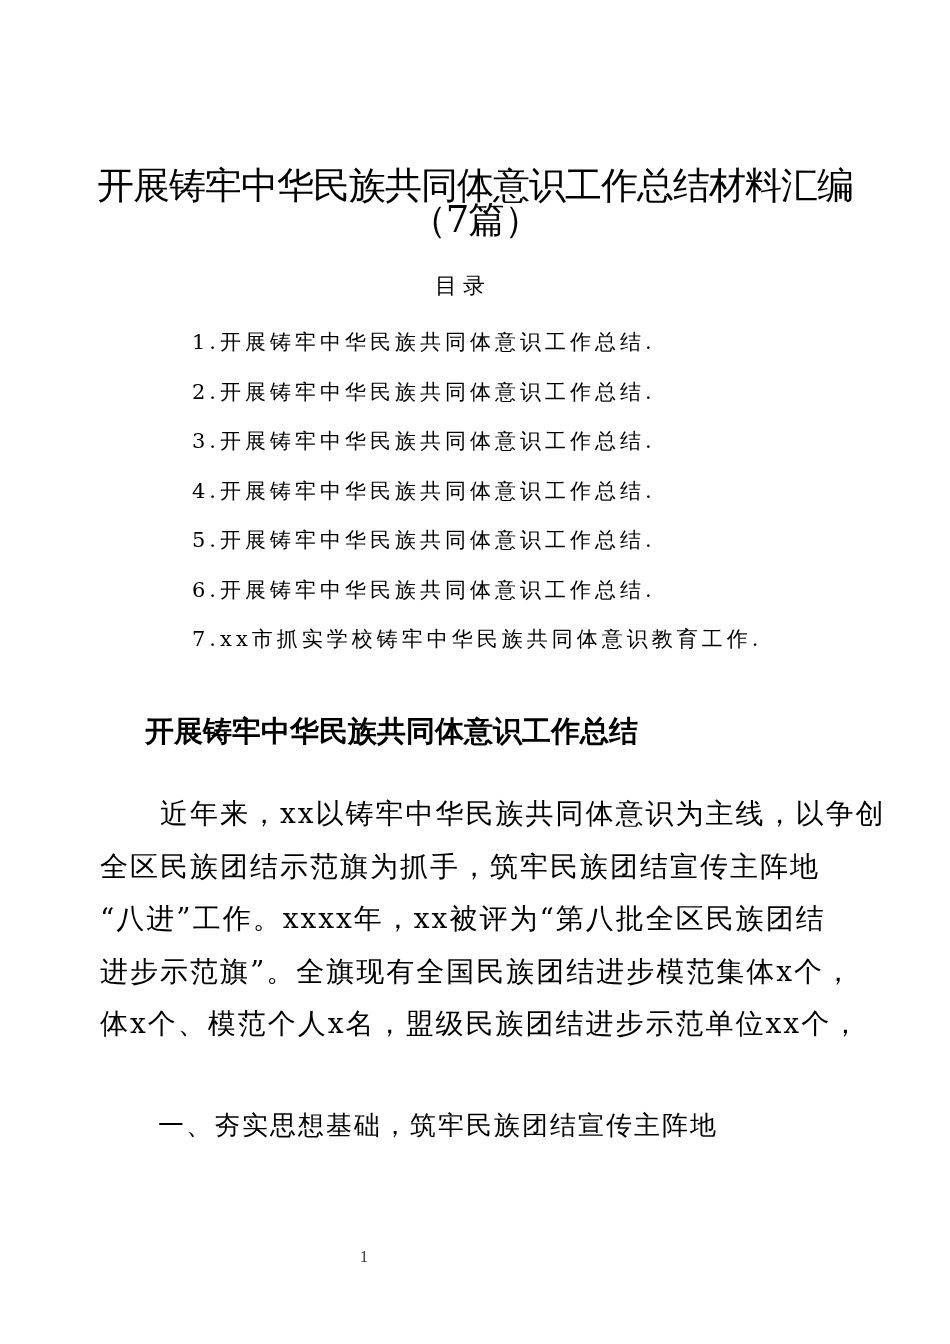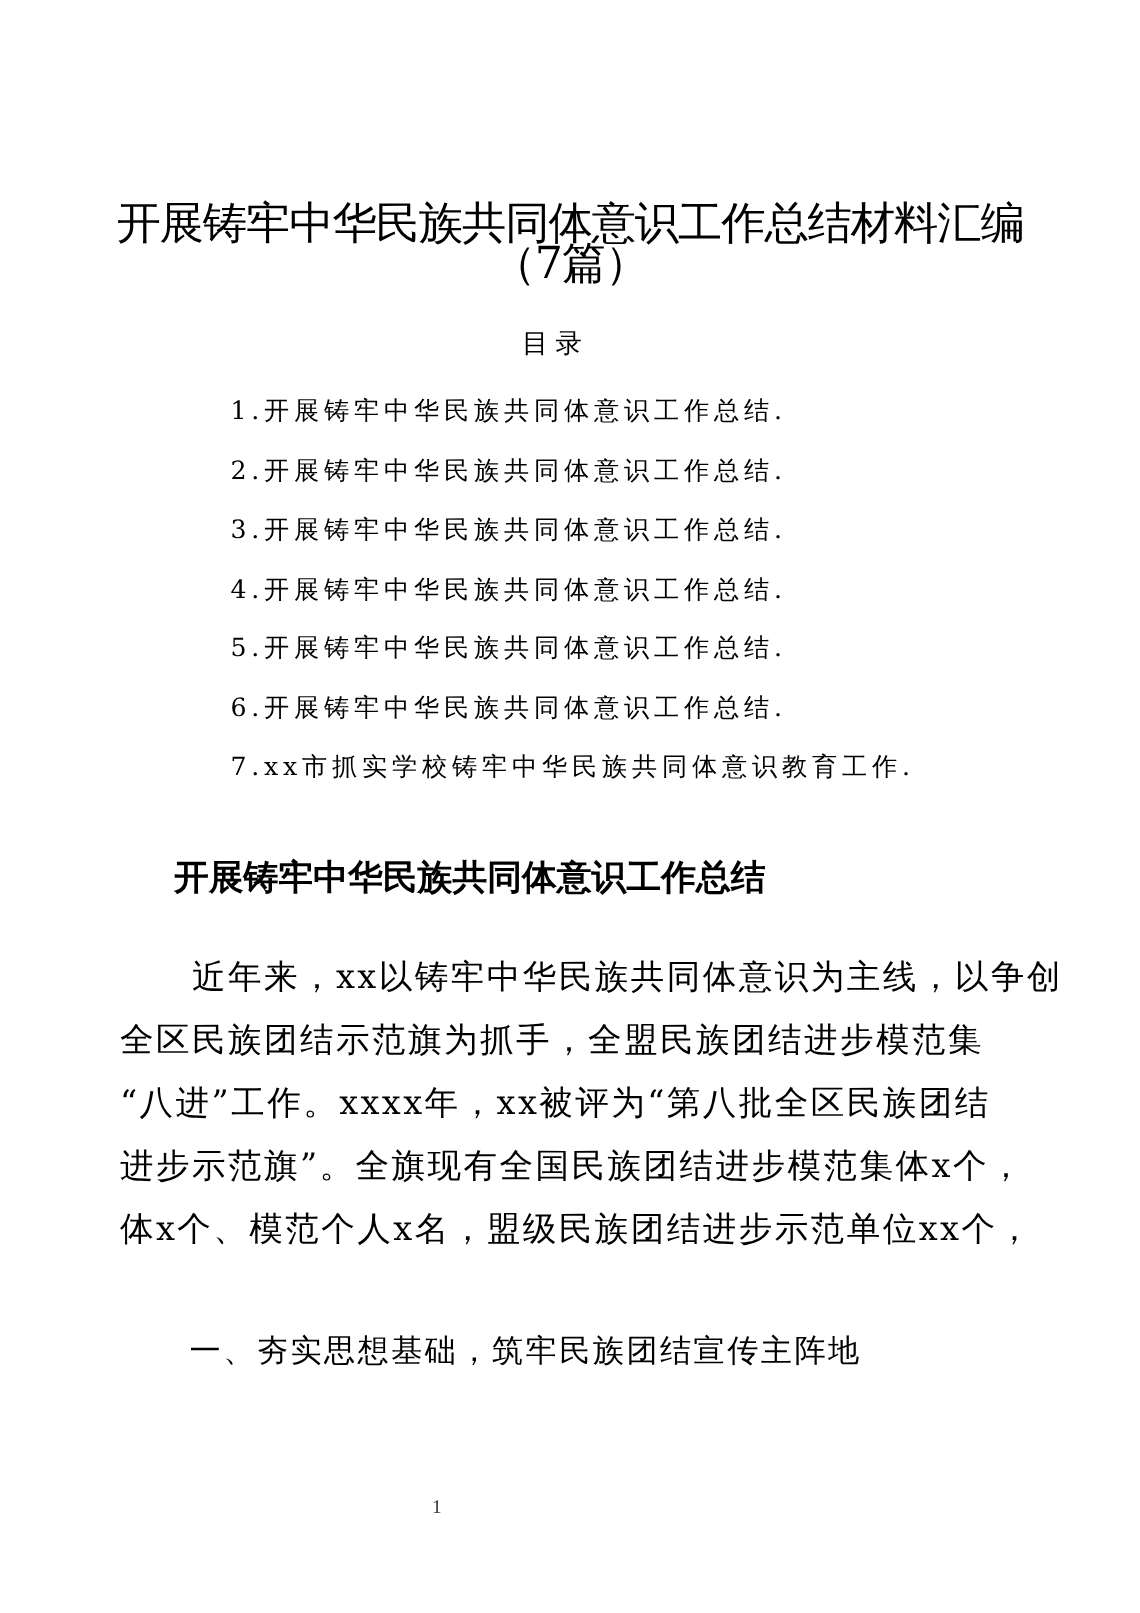--- a/index.html
+++ b/index.html
@@ -56,21 +56,21 @@
   <li>4.开展铸牢中华民族共同体意识工作总结.</li>
   <li>5.开展铸牢中华民族共同体意识工作总结.</li>
   <li>6.开展铸牢中华民族共同体意识工作总结.</li>
   <li>7.xx市抓实学校铸牢中华民族共同体意识教育工作.</li>
 </ul>
 
 <div class="sec-title">开展铸牢中华民族共同体意识工作总结</div>
 
 <div class="body-text">
   <span class="body-line">　　近年来，xx以铸牢中华民族共同体意识为主线，以争创</span>
-  <span class="body-line">全区民族团结示范旗为抓手，全盟民族团结进步模范集</span>
+  <span class="body-line">全区民族团结示范旗为抓手，筑牢民族团结宣传主阵地</span>
   <span class="body-line">“八进”工作。xxxx年，xx被评为“第八批全区民族团结</span>
   <span class="body-line">进步示范旗”。全旗现有全国民族团结进步模范集体x个，</span>
   <span class="body-line">体x个、模范个人x名，盟级民族团结进步示范单位xx个，</span>
 </div>
 
 <div class="heading-one">一、夯实思想基础，筑牢民族团结宣传主阵地</div>
 
 <div class="page-num">1</div>
 
 </body></html>

